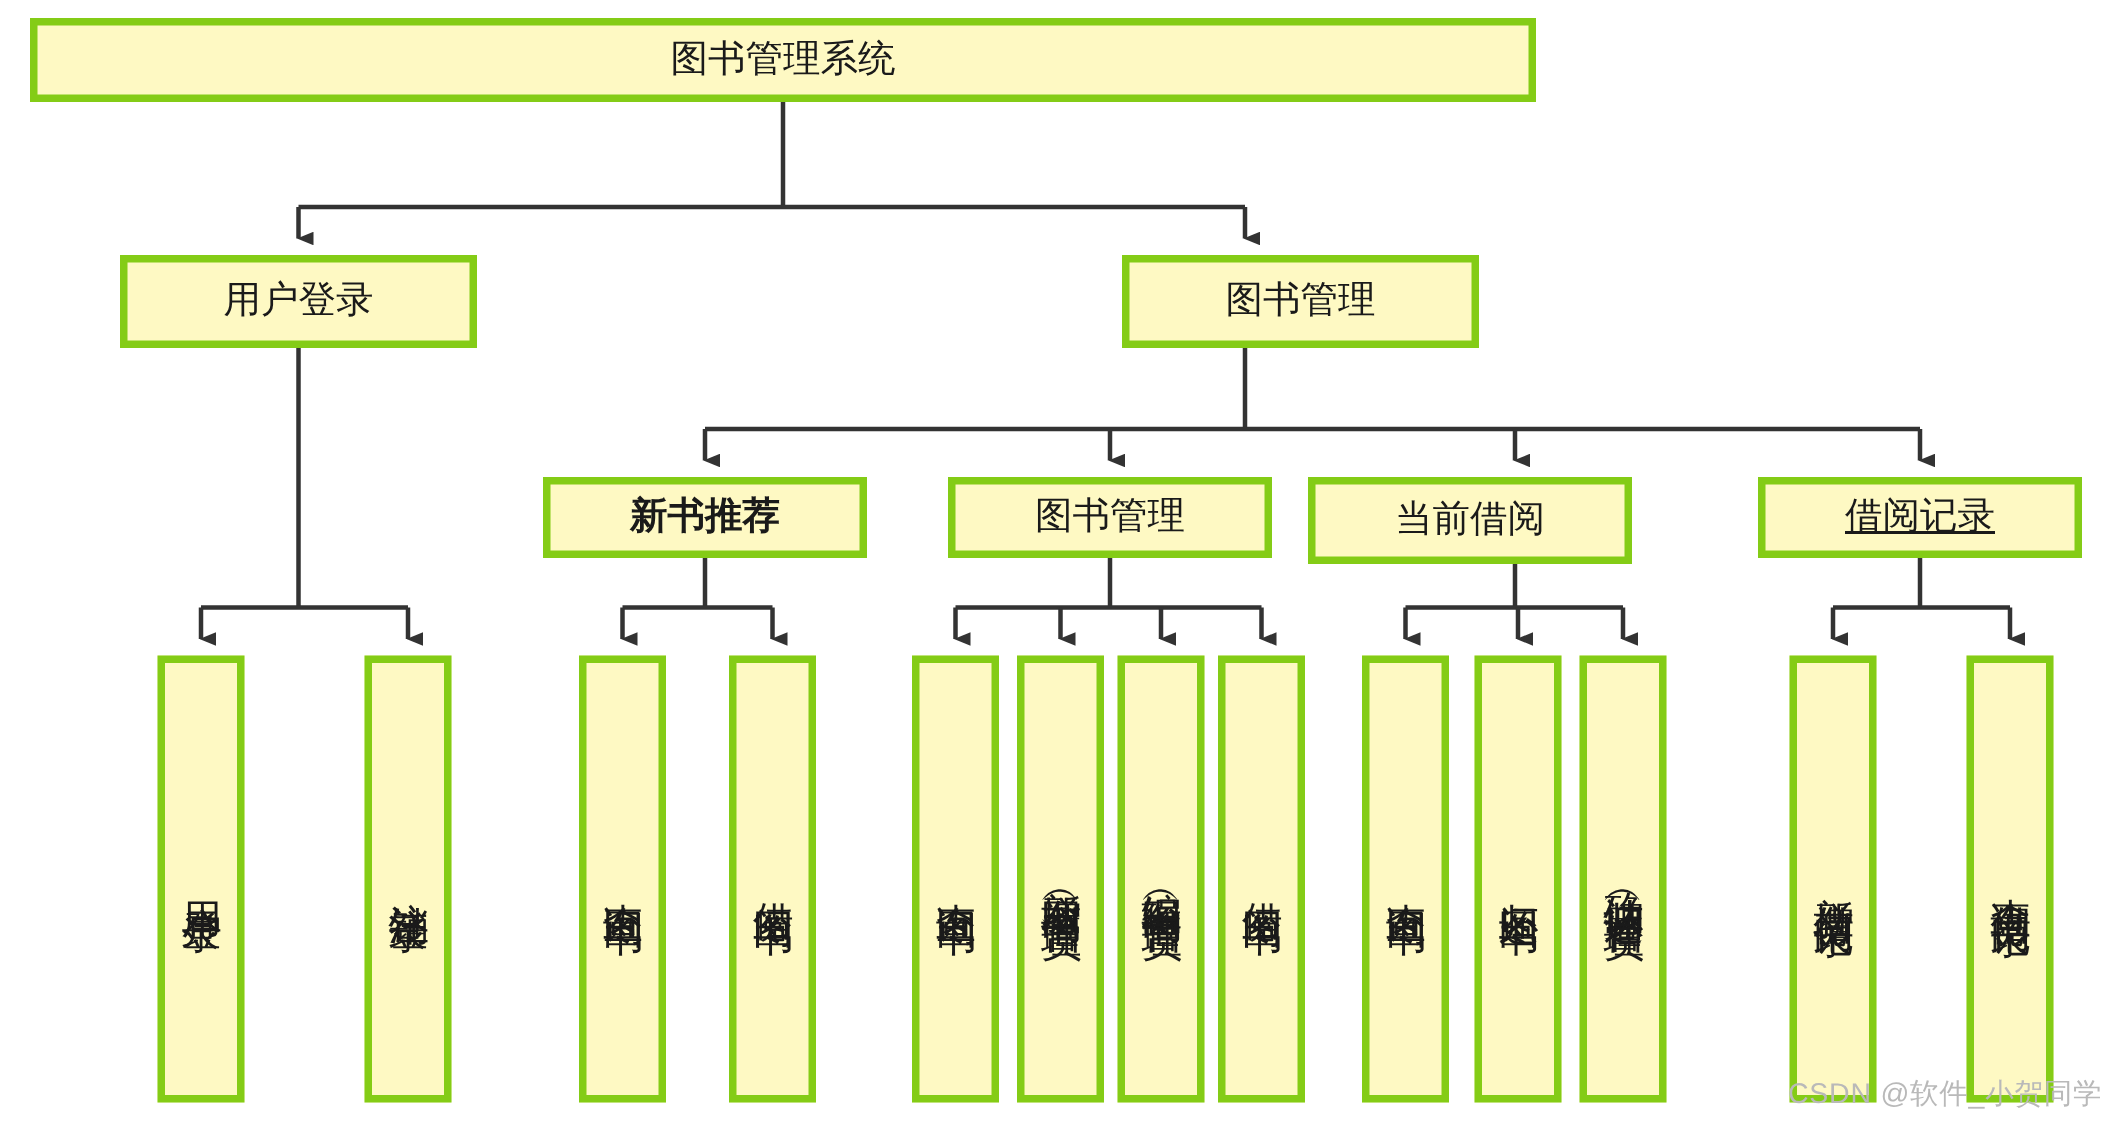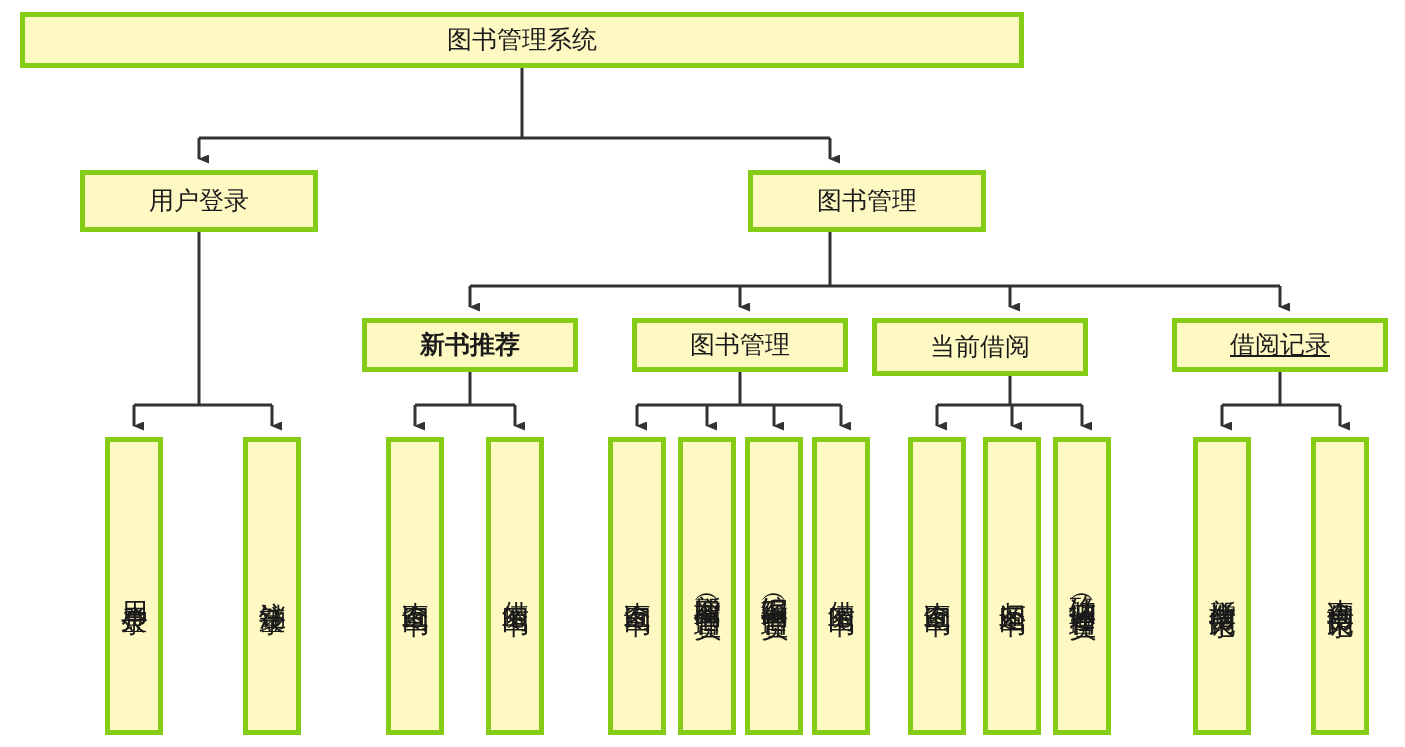--- a/index.html
+++ b/index.html
@@ -168,13 +168,14 @@
         <span class="label">确认归还（管理员）</span>
       </div>
       <div class="node vert" style="left: 1193px; top: 437px; width: 58px; height: 298px;">
         <span class="label">新增借阅记录</span>
       </div>
       <div class="node vert" style="left: 1311px; top: 437px; width: 58px; height: 298px;">
         <span class="label">查询借阅记录</span>
       </div>
     </div>
 
+  <div class="watermark" style="left: 1192px; top: 716px;">CSDN @软件_小贺同学</div>
 </div>
 
 </body></html>

